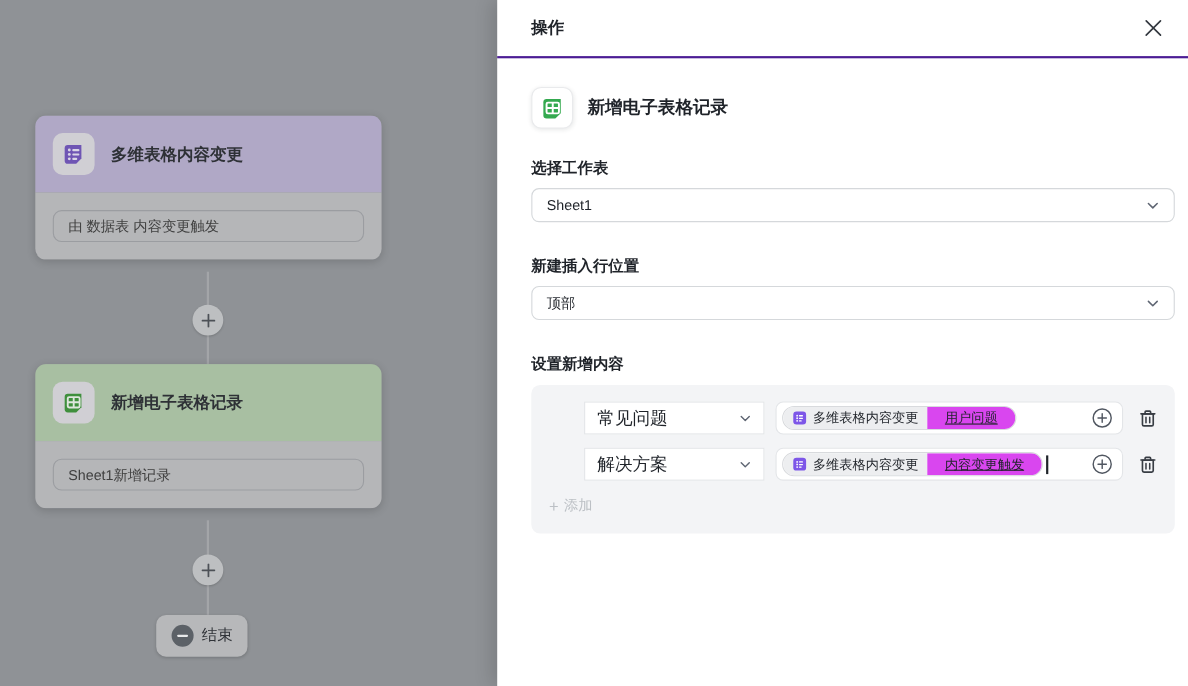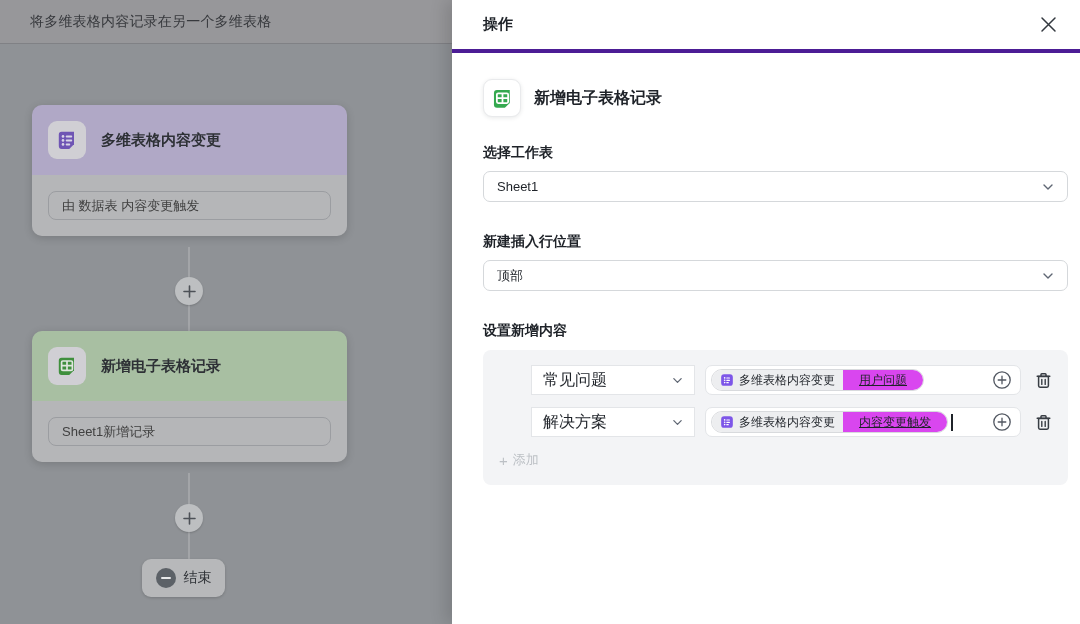--- a/index.html
+++ b/index.html
@@ -40,21 +40,21 @@
               justify-content:center; gap:8px; cursor:pointer; }
   .minus-circle { width:20px; height:20px; border-radius:50%; background:#5c6167; position:relative; }
   .minus-circle::after { content:""; position:absolute; left:5px; top:9px; width:10px; height:2px;
                          background:#e8e9ea; border-radius:1px; }
   .end-label { font-size:14px; font-weight:500; color:#303338; }
 
   
   .panel { position:absolute; left:452px; top:0; width:628px; height:624px; background:#ffffff;
            box-shadow:-6px 0 16px rgba(0,0,0,.14); }
   .panel-head { height:53px; display:flex; align-items:center; justify-content:space-between;
-                padding:0 18px 0 31px; border-bottom:4px solid #4c1d95; }
+                padding:0 18px 0 31px; border-bottom:2px solid #4c1d95; }
   .panel-title { font-size:15px; font-weight:700; color:#1f2329; }
   .close-btn { width:28px; height:28px; display:flex; align-items:center; justify-content:center;
                color:#33383f; cursor:pointer; border-radius:6px; }
 
   .panel-body { padding:26px 12px 0 31px; }
 
   .action-row { display:flex; align-items:center; gap:13px; margin-bottom:27px; }
   .icon-tile { width:38px; height:38px; border-radius:9px; background:#fff; border:1px solid #e9eaec;
                box-shadow:0 1px 4px rgba(31,35,41,.10); display:flex; align-items:center; justify-content:center; }
   .action-title { font-size:16px; font-weight:700; color:#1f2329; }
@@ -84,23 +84,20 @@
   .add-row { margin-top:14px; font-size:13px; color:#bcc0c5; display:flex; align-items:center; gap:5px;
              cursor:pointer; width:fit-content; }
   .add-plus { font-size:15px; line-height:1; }
 </style>
 </head>
 <body>
 
 <div id="app">
 
   <div class="left">
-    <div class="topbar">
-      <span class="topbar-title">将多维表格内容记录在另一个多维表格</span>
-    </div>
 
     <div class="vline seg1"></div>
     <div class="vline seg2"></div>
 
     <div class="node node-1">
       <div class="node-head head-purple">
         <div class="icon-tile-dim">
           <svg width="24" height="24" viewBox="0 0 24 24">
             <path d="M4 6a3 3 0 0 1 3-3h13v13l-5 5H7a3 3 0 0 1-3-3V6z" fill="#6f55b4" transform="translate(0,1) scale(0.95)"></path>
             <circle cx="8" cy="8.4" r="1.3" fill="#d9d5e6"></circle>

